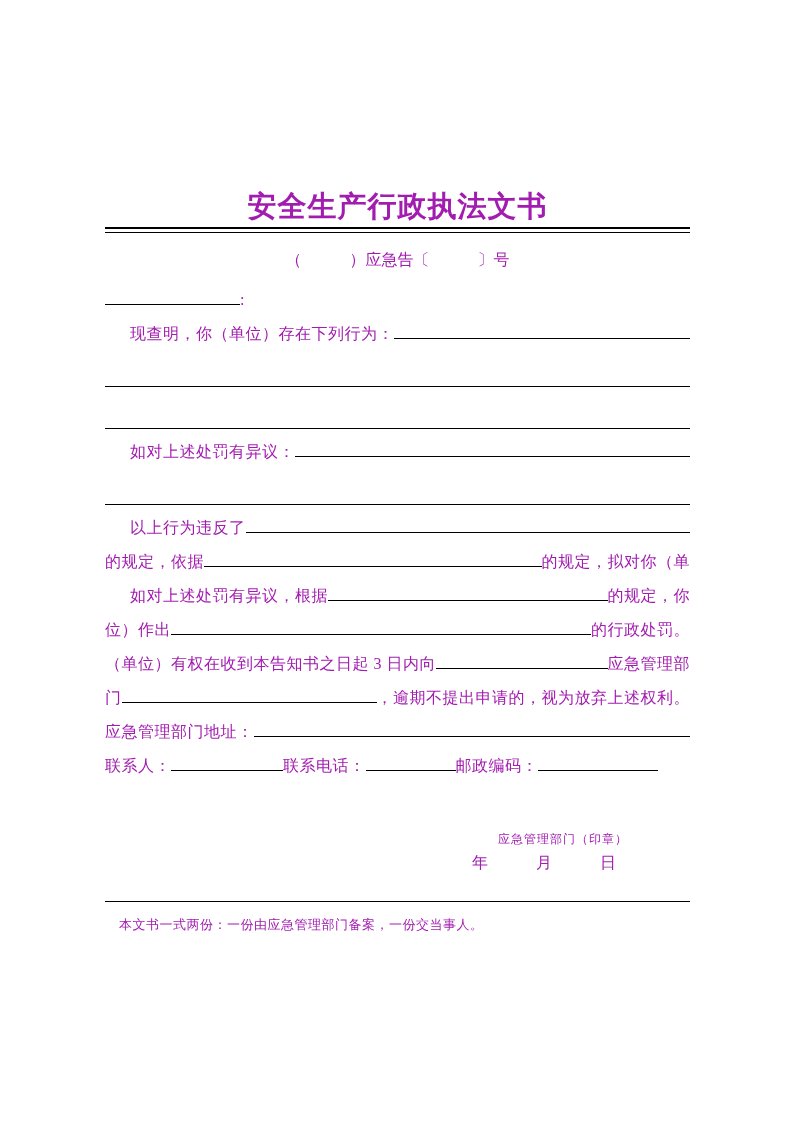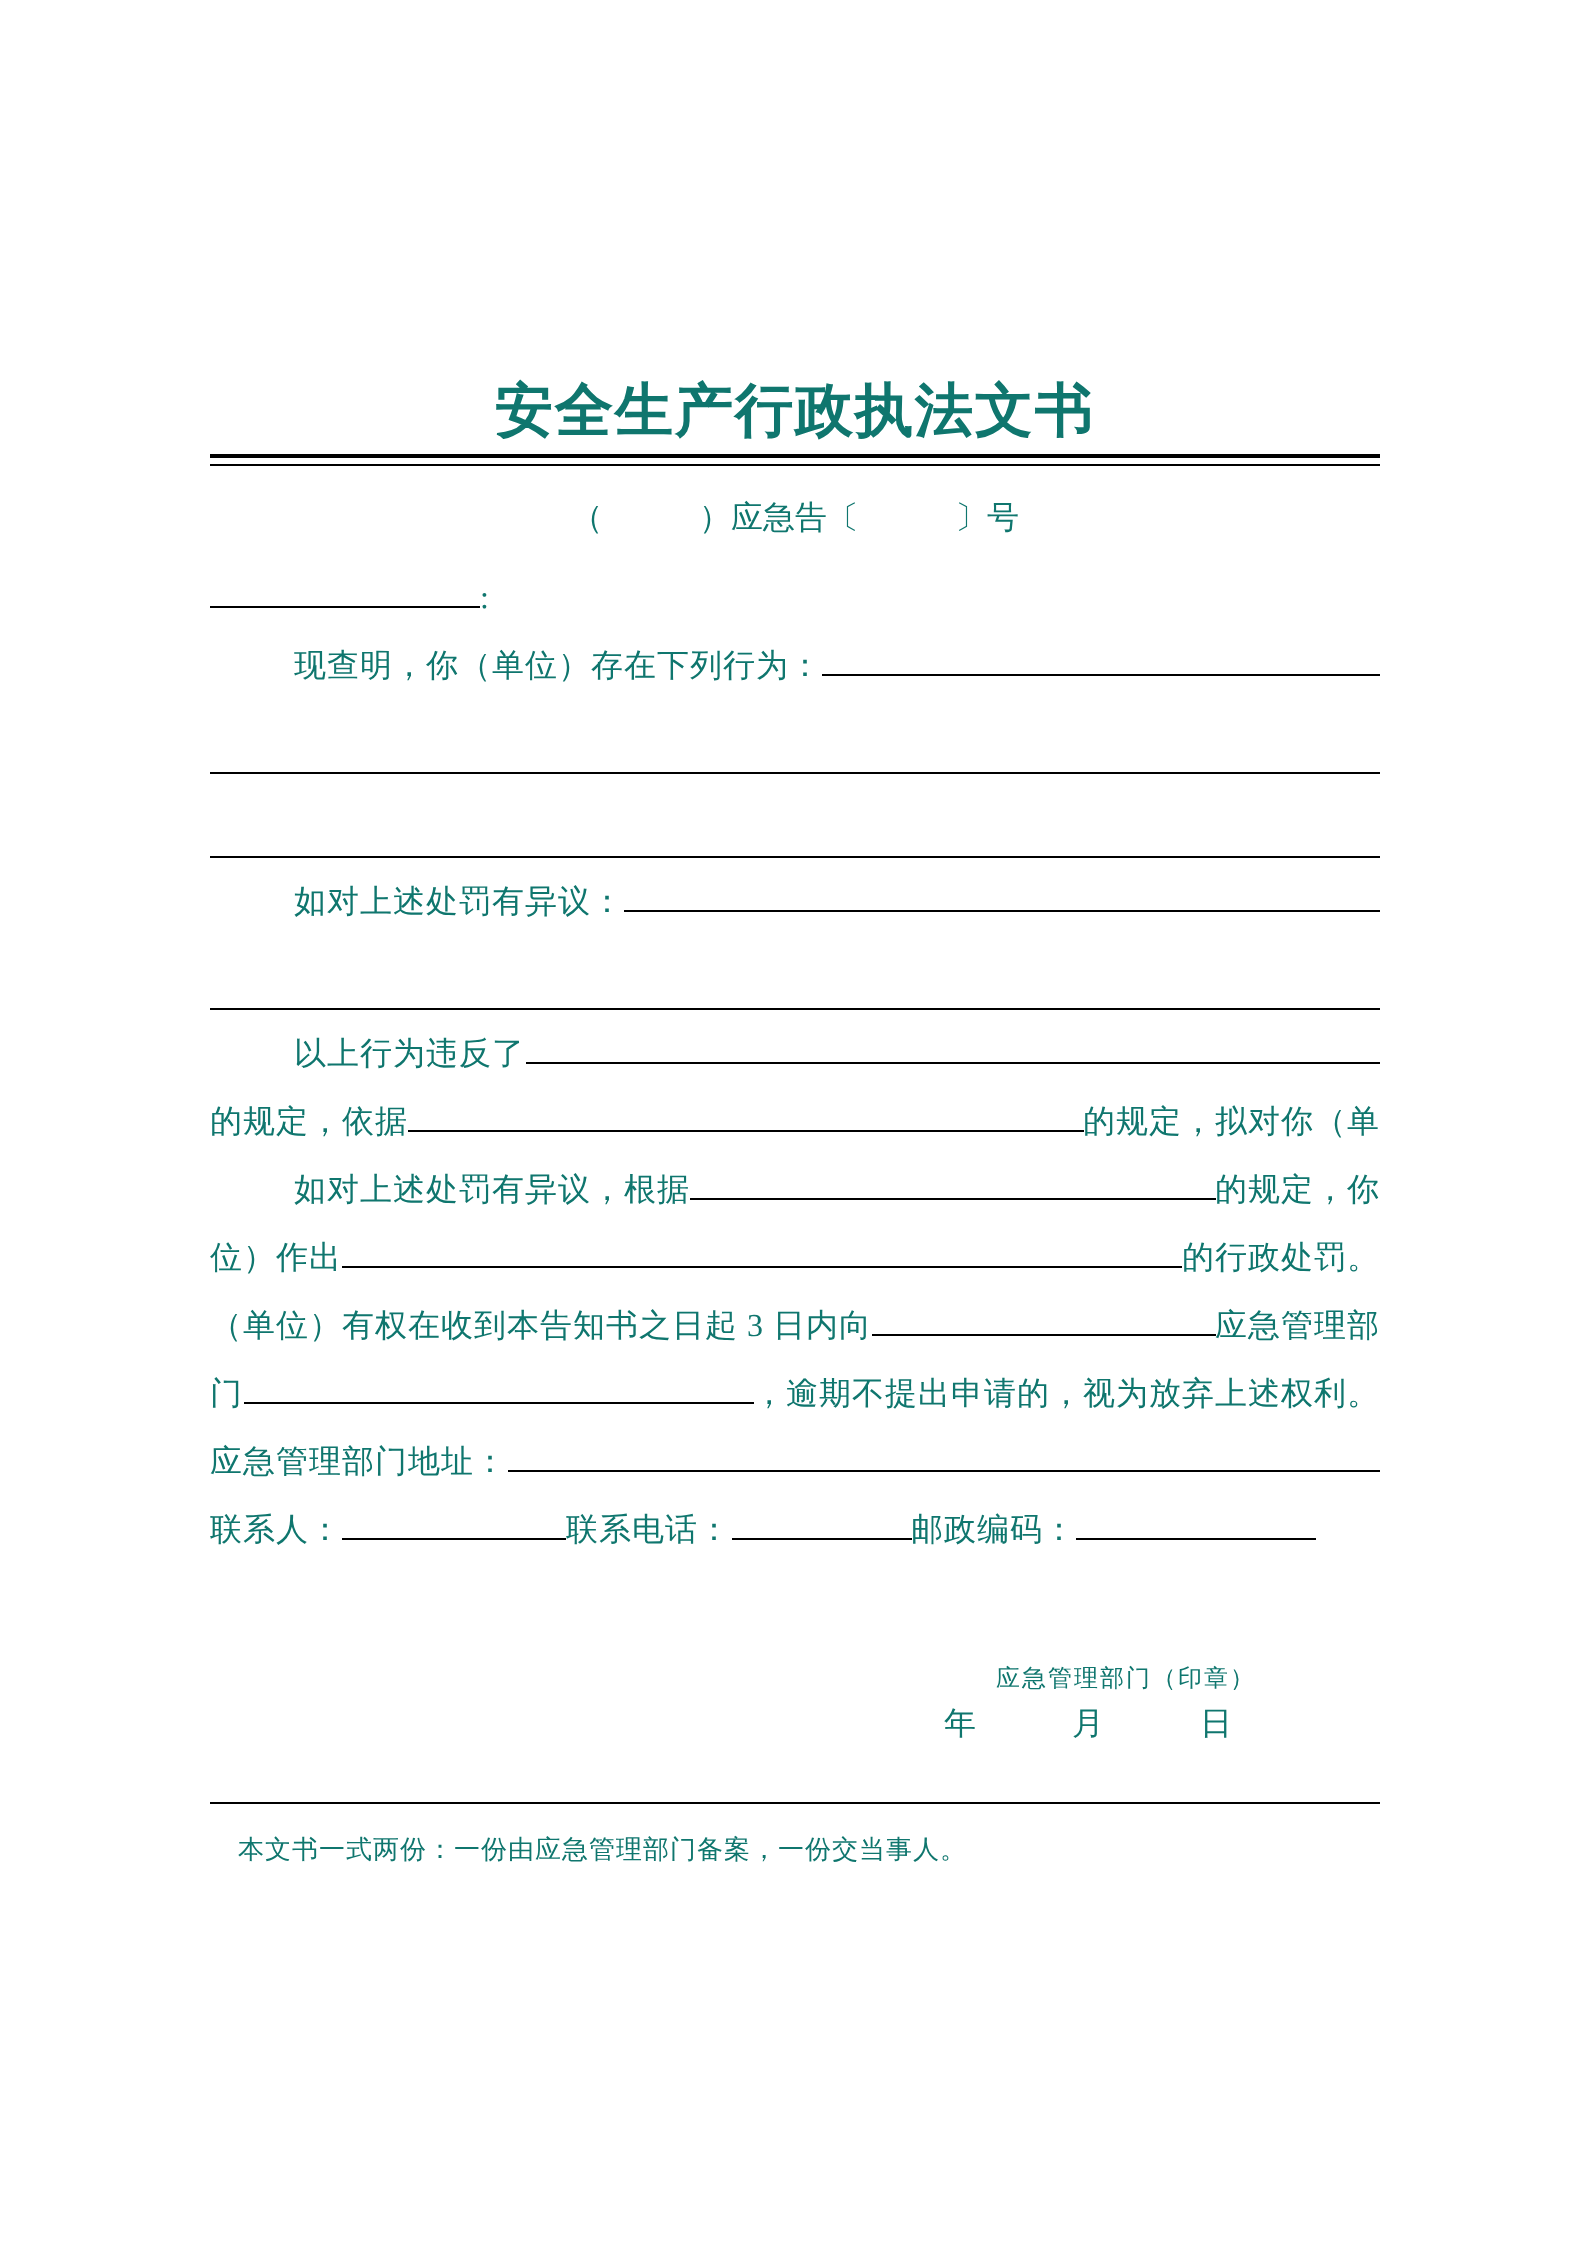--- a/index.html
+++ b/index.html
@@ -3,21 +3,21 @@
 <meta charset="utf-8">
 <style>
   html,body { margin:0; padding:0; background:#ffffff; }
   .page {
     position:relative;
     width:793px; height:1122px;
     background:#ffffff;
     box-sizing:border-box;
     padding:190px 103px 0 105px;
     font-family:"Liberation Serif","DejaVu Serif",serif;
-    color:#0f766e;
+    color:#a21caf;
     overflow:hidden;
   }
   .title {
     text-align:center;
     font-size:29px;
     font-weight:bold;
     line-height:32px;
     letter-spacing:1px;
   }
   .title-divider {
@@ -60,21 +60,21 @@
     height:0;
     border-bottom:1px solid #000;
     margin-bottom:-3px;
   }
   .blankline .blank { margin-bottom:6px; }
   .grow { flex:1 1 auto; }
   .w135 { width:135px; }
   .w112 { width:112px; }
   .w90  { width:90px; }
   .w120 { width:120px; }
-  .ind  { margin-left:42px; }
+  .ind  { margin-left:25px; }
   .sig-seal {
     margin-top:44px;
     text-align:right;
     padding-right:62px;
     font-size:12px;
     line-height:24px;
     letter-spacing:1px;
   }
   .sig-date {
     text-align:right;

